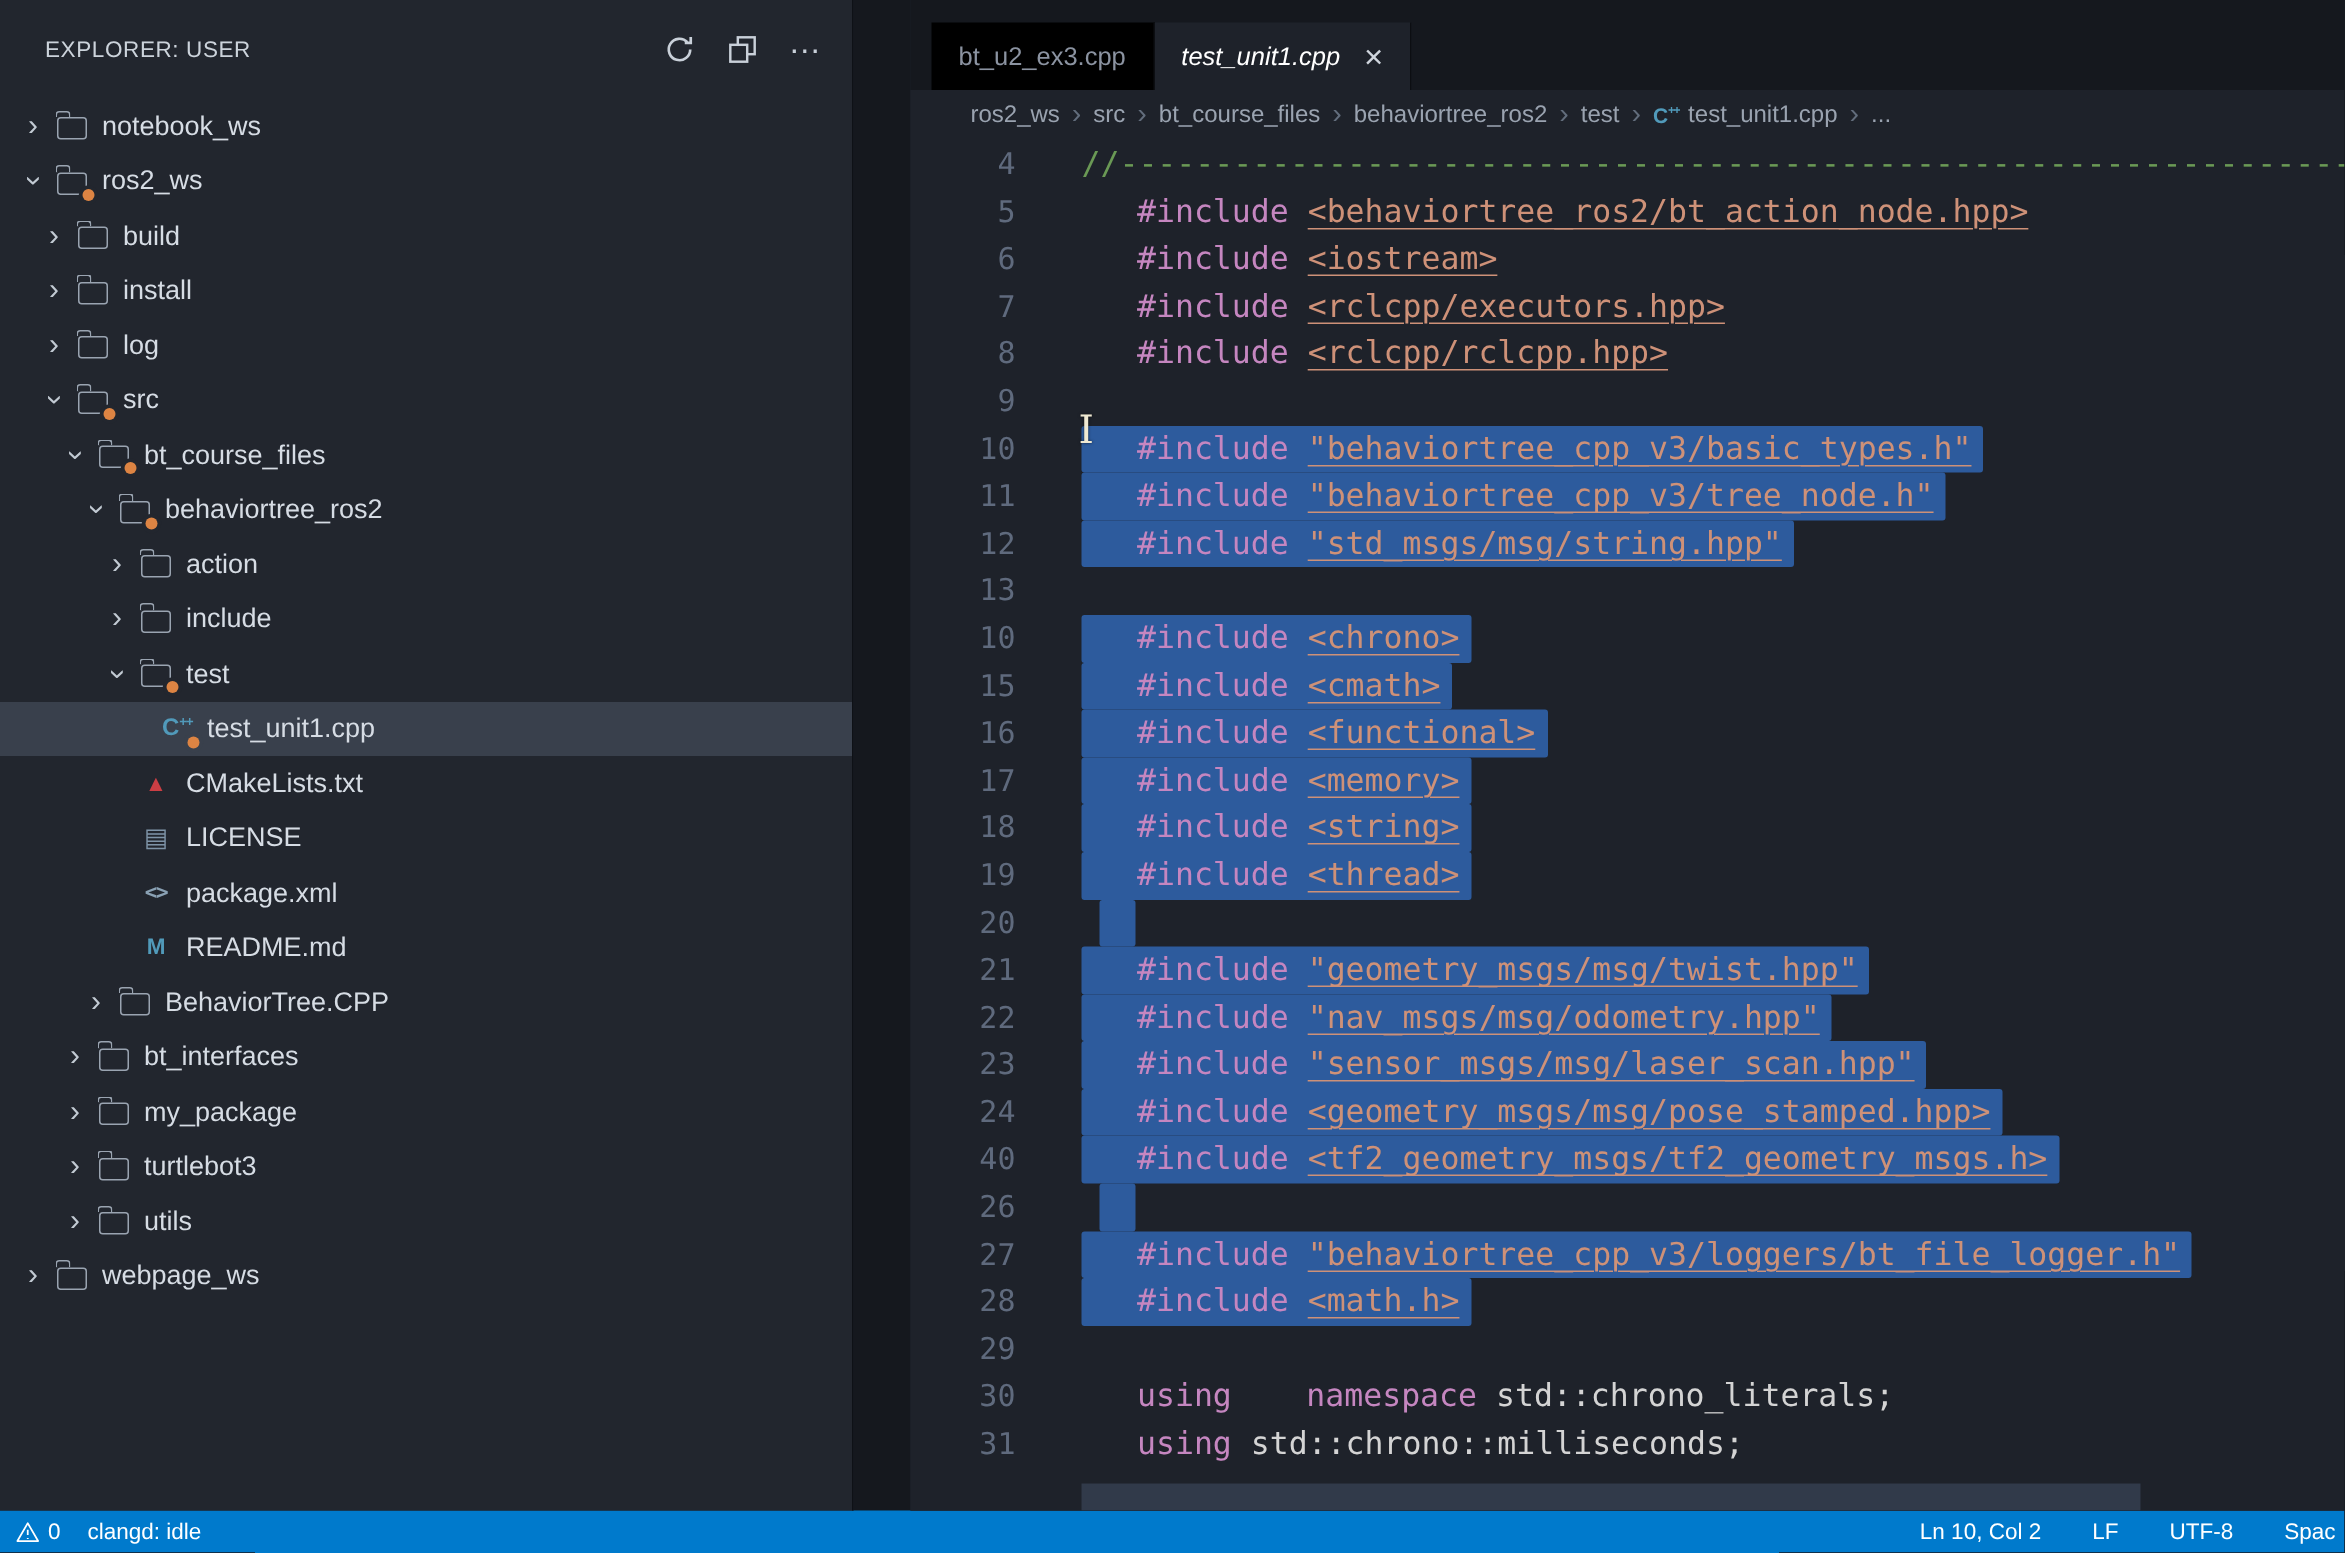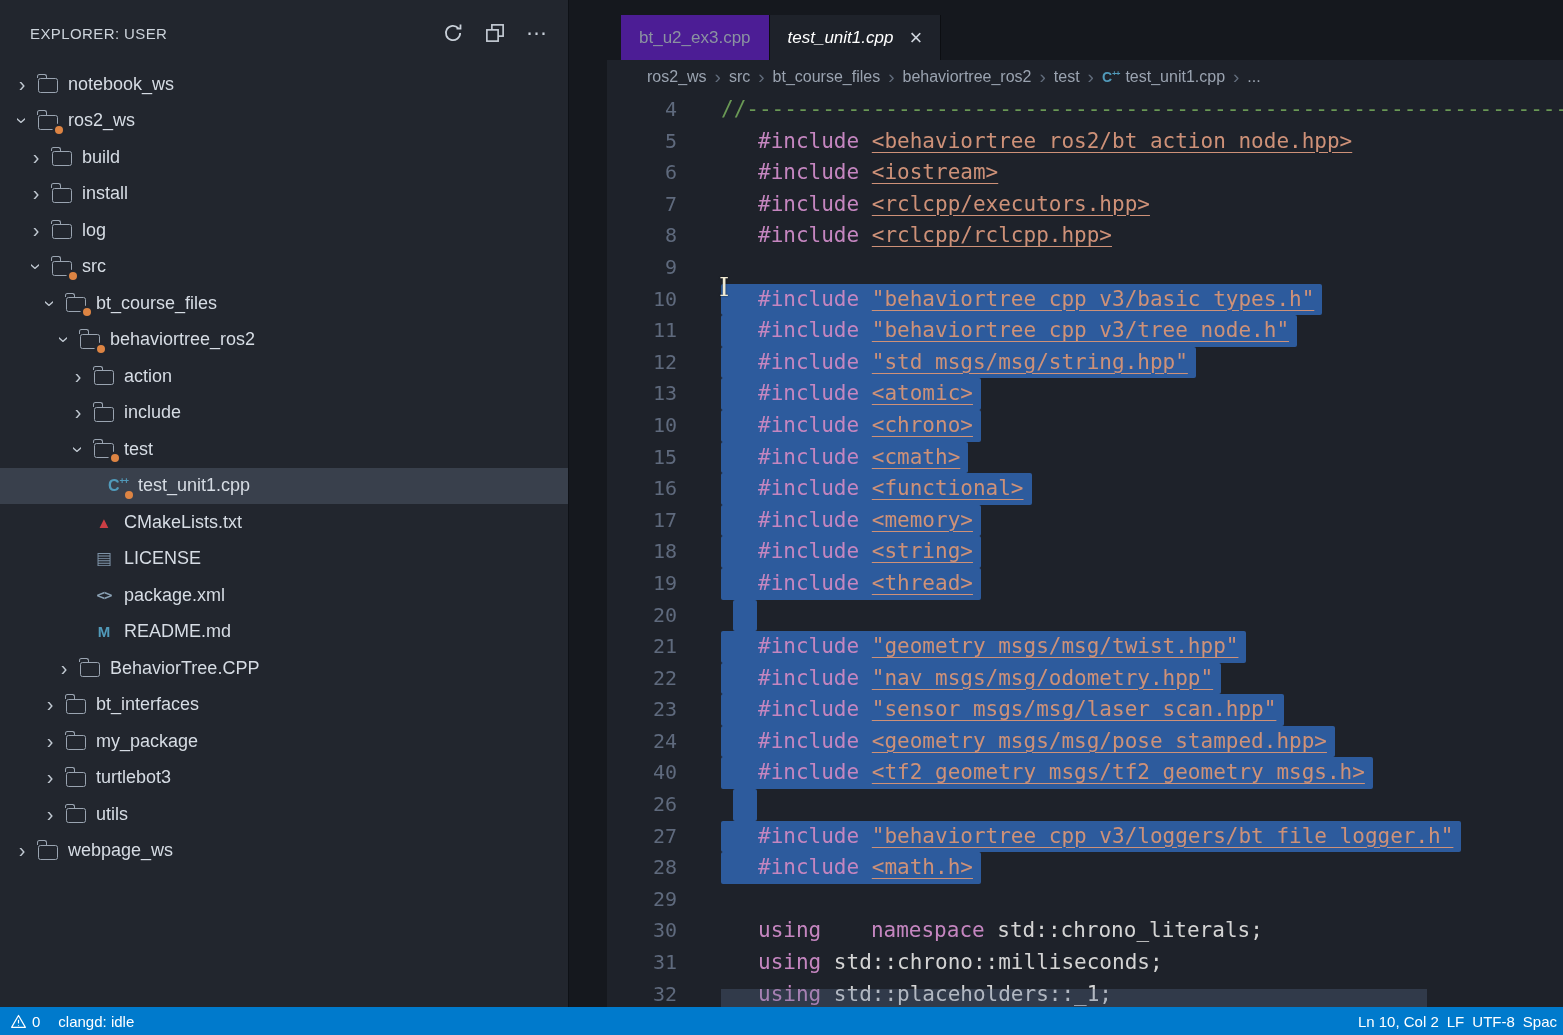--- a/index.html
+++ b/index.html
@@ -37,21 +37,21 @@
   .fi-cmake { color:#cc3e44; font-size:15px; }
   .fi-license { color:#7e93a7; font-size:17px; }
   .fi-xml { color:#8aa1b4; font-size:14px; font-weight:bold; letter-spacing:-1px; font-family:"DejaVu Sans Mono", monospace; }
   .fi-markdown { color:#519aba; font-weight:bold; font-size:15px; }
   .cg { color:#519aba; font-size:16px; font-weight:bold; font-style:normal; }
   .cp { color:#519aba; font-size:9px; font-weight:bold; font-style:normal; position:relative; top:-5px; letter-spacing:-1px; }
 
   
   .editor-area { flex:1; display:flex; flex-direction:column; min-width:0; background:#1e222a; }
   .tabbar { height:60px; flex:none; background:#15181e; display:flex; align-items:flex-end; padding-left:14px; }
-  .tab { height:45px; display:flex; align-items:center; padding:0 18px; font-size:17px; background:#4c1d95; color:#8b93a1; border-right:1px solid #0c0e12; cursor:pointer; white-space:nowrap; }
+  .tab { height:45px; display:flex; align-items:center; padding:0 18px; font-size:17px; background:#000000; color:#8b93a1; border-right:1px solid #0c0e12; cursor:pointer; white-space:nowrap; }
   .tab.active { background:#1e222a; color:#ffffff; }
   .tab.active .tab-label { font-style:italic; }
   .tab-close { margin-left:16px; font-size:22px; line-height:1; color:#cfd5dd; cursor:pointer; }
 
   .crumbs { height:34px; flex:none; display:flex; align-items:center; padding-left:36px; font-size:16px; color:#9aa3b0; background:#1e222a; }
   .crumb { padding:0 4px; display:inline-flex; align-items:center; gap:6px; cursor:pointer; white-space:nowrap; }
   .crumb-sep { color:#626d7c; font-size:19px; padding:0 4px; }
   .crumb-cpp { display:inline-flex; align-items:center; }
   .crumb-cpp .cg { font-size:14px; } .crumb-cpp .cp { font-size:8px; top:-4px; }
 
@@ -65,21 +65,21 @@
   .tok-s { color:#ce9178; text-decoration:underline; text-decoration-thickness:1px; text-underline-offset:4px; }
   .tok-c { color:#6a9955; }
   .tok-p { color:#d4d4d4; }
 
   .hscroll { position:absolute; left:114px; bottom:0; width:706px; height:18px; background:rgba(96,116,148,0.30); }
   .ibeam { position:absolute; left:112px; top:178px; font-family:"DejaVu Serif", serif; font-size:26px; color:#efe9d2; text-shadow:0 0 2px rgba(0,0,0,.65); pointer-events:none; }
 
   
   .statusbar { height:28px; background:#007acc; display:flex; align-items:center; color:#ffffff; font-size:15px; padding:0 4px 0 10px; overflow:hidden; }
   .st-left { display:flex; align-items:center; gap:18px; }
-  .st-right { margin-left:auto; display:flex; align-items:flex-end; gap:8px; padding-right:2px; white-space:nowrap; }
+  .st-right { margin-left:auto; display:flex; align-items:flex-end; gap:34px; padding-right:2px; white-space:nowrap; }
   .st-item { display:inline-flex; align-items:center; gap:5px; cursor:pointer; }
   .st-ic { display:inline-flex; align-items:center; }
 </style>
 </head>
 <body>
 
 <div class="app">
 
   <aside class="sidebar">
     <div class="sb-header">
@@ -318,40 +318,39 @@
       <div>
           <div class="code-line"><span class="gutter">4</span><span class="line-text"><span class="tok-c">//--------------------------------------------------------------------------------------------------------------</span></span></div>
           <div class="code-line"><span class="gutter">5</span><span class="line-text"><span class="tok-k">#include </span><span class="tok-s">&lt;behaviortree_ros2/bt_action_node.hpp&gt;</span></span></div>
           <div class="code-line"><span class="gutter">6</span><span class="line-text"><span class="tok-k">#include </span><span class="tok-s">&lt;iostream&gt;</span></span></div>
           <div class="code-line"><span class="gutter">7</span><span class="line-text"><span class="tok-k">#include </span><span class="tok-s">&lt;rclcpp/executors.hpp&gt;</span></span></div>
           <div class="code-line"><span class="gutter">8</span><span class="line-text"><span class="tok-k">#include </span><span class="tok-s">&lt;rclcpp/rclcpp.hpp&gt;</span></span></div>
           <div class="code-line"><span class="gutter">9</span><span class="line-text"></span></div>
           <div class="code-line"><span class="gutter">10</span><span class="line-text selbg"><span class="tok-k">#include </span><span class="tok-s">"behaviortree_cpp_v3/basic_types.h"</span></span></div>
           <div class="code-line"><span class="gutter">11</span><span class="line-text selbg"><span class="tok-k">#include </span><span class="tok-s">"behaviortree_cpp_v3/tree_node.h"</span></span></div>
           <div class="code-line"><span class="gutter">12</span><span class="line-text selbg"><span class="tok-k">#include </span><span class="tok-s">"std_msgs/msg/string.hpp"</span></span></div>
-          <div class="code-line"><span class="gutter">13</span><span class="line-text selbg"><span class="tok-k">#include </span><span class="tok-s">&lt;atomic&gt;</span></span></div>
+          <div class="code-line"><span class="gutter">13</span></div>
           <div class="code-line"><span class="gutter">10</span><span class="line-text selbg"><span class="tok-k">#include </span><span class="tok-s">&lt;chrono&gt;</span></span></div>
           <div class="code-line"><span class="gutter">15</span><span class="line-text selbg"><span class="tok-k">#include </span><span class="tok-s">&lt;cmath&gt;</span></span></div>
           <div class="code-line"><span class="gutter">16</span><span class="line-text selbg"><span class="tok-k">#include </span><span class="tok-s">&lt;functional&gt;</span></span></div>
           <div class="code-line"><span class="gutter">17</span><span class="line-text selbg"><span class="tok-k">#include </span><span class="tok-s">&lt;memory&gt;</span></span></div>
           <div class="code-line"><span class="gutter">18</span><span class="line-text selbg"><span class="tok-k">#include </span><span class="tok-s">&lt;string&gt;</span></span></div>
           <div class="code-line"><span class="gutter">19</span><span class="line-text selbg"><span class="tok-k">#include </span><span class="tok-s">&lt;thread&gt;</span></span></div>
           <div class="code-line"><span class="gutter">20</span><span class="line-text sel-empty"></span></div>
           <div class="code-line"><span class="gutter">21</span><span class="line-text selbg"><span class="tok-k">#include </span><span class="tok-s">"geometry_msgs/msg/twist.hpp"</span></span></div>
           <div class="code-line"><span class="gutter">22</span><span class="line-text selbg"><span class="tok-k">#include </span><span class="tok-s">"nav_msgs/msg/odometry.hpp"</span></span></div>
           <div class="code-line"><span class="gutter">23</span><span class="line-text selbg"><span class="tok-k">#include </span><span class="tok-s">"sensor_msgs/msg/laser_scan.hpp"</span></span></div>
           <div class="code-line"><span class="gutter">24</span><span class="line-text selbg"><span class="tok-k">#include </span><span class="tok-s">&lt;geometry_msgs/msg/pose_stamped.hpp&gt;</span></span></div>
           <div class="code-line"><span class="gutter">40</span><span class="line-text selbg"><span class="tok-k">#include </span><span class="tok-s">&lt;tf2_geometry_msgs/tf2_geometry_msgs.h&gt;</span></span></div>
           <div class="code-line"><span class="gutter">26</span><span class="line-text sel-empty"></span></div>
           <div class="code-line"><span class="gutter">27</span><span class="line-text selbg"><span class="tok-k">#include </span><span class="tok-s">"behaviortree_cpp_v3/loggers/bt_file_logger.h"</span></span></div>
           <div class="code-line"><span class="gutter">28</span><span class="line-text selbg"><span class="tok-k">#include </span><span class="tok-s">&lt;math.h&gt;</span></span></div>
           <div class="code-line"><span class="gutter">29</span><span class="line-text"></span></div>
           <div class="code-line"><span class="gutter">30</span><span class="line-text"><span class="tok-k">using</span><span class="tok-p"> </span><span class="tok-k">namespace</span><span class="tok-p"> std::chrono_literals;</span></span></div>
           <div class="code-line"><span class="gutter">31</span><span class="line-text"><span class="tok-k">using</span><span class="tok-p"> std::chrono::milliseconds;</span></span></div>
-          <div class="code-line"><span class="gutter">32</span><span class="line-text"><span class="tok-k">using</span><span class="tok-p"> std::placeholders::_1;</span></span></div>
         </div>
       <div class="hscroll"></div>
       <div class="ibeam">I</div>
     </div>
   </main>
 
 </div>
 
 <div class="statusbar">
   <div class="st-left">

